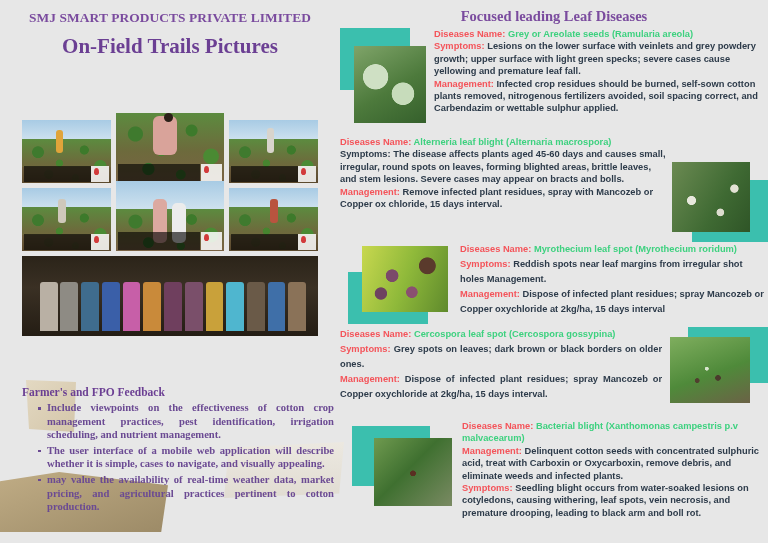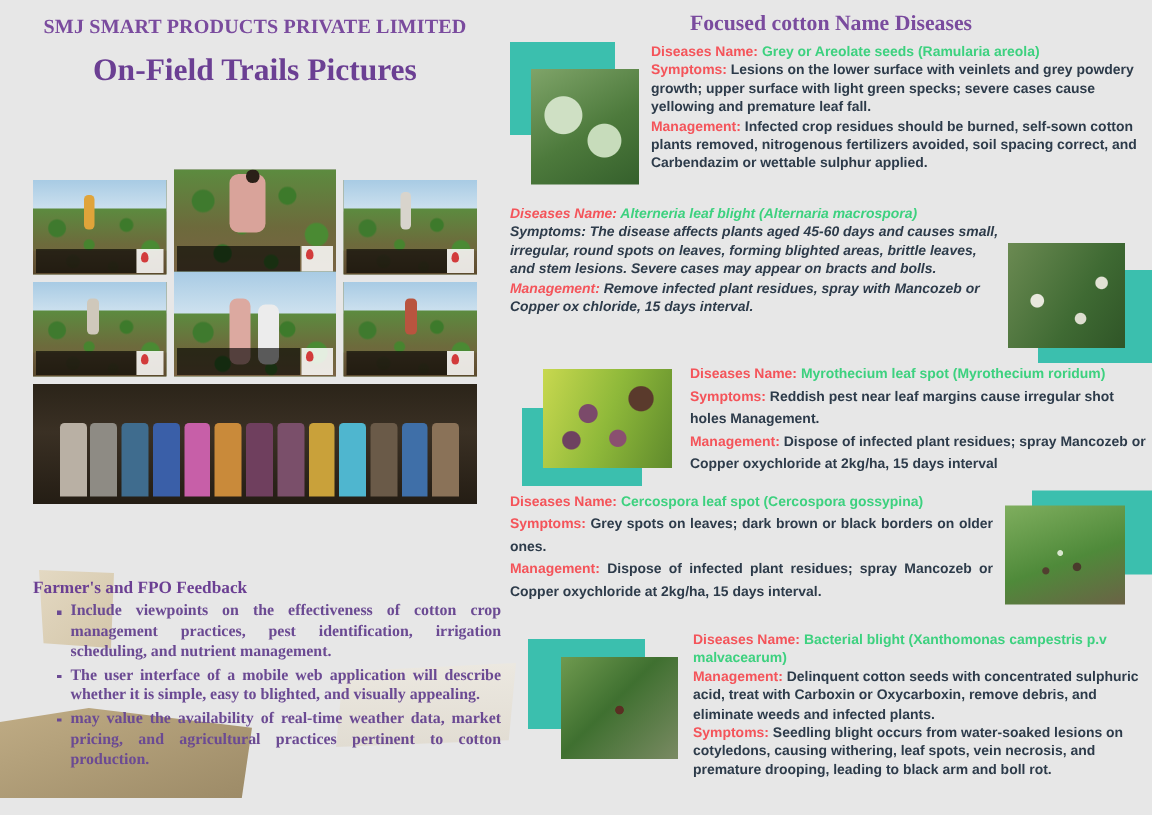--- a/index.html
+++ b/index.html
@@ -204,29 +204,29 @@
 
     <div class="fbwrap">
       <div class="paper">
         <div class="p1"></div>
         <div class="p2"></div>
         <div class="p3"></div>
       </div>
       <div class="fb-title">Farmer's and FPO Feedback</div>
       <ul class="fb-list">
         <li>Include viewpoints on the effectiveness of cotton crop management practices, pest identification, irrigation scheduling, and nutrient management.</li>
-        <li>The user interface of a mobile web application will describe whether it is simple, easy to blighted, and visually appealing.</li>
+        <li>The user interface of a mobile web application will describe whether it is simple, cases to navigate, and visually appealing.</li>
         <li>may value the availability of real-time weather data, market pricing, and agricultural practices pertinent to cotton production.</li>
       </ul>
     </div>
   </div>
 
   <div class="right">
 
-    <div class="rtitle">Focused cotton Name Diseases</div>
+    <div class="rtitle">Focused leading Leaf Diseases</div>
 
     <div class="block" style="left:0;top:28px;width:428px;">
       <div class="photo" style="float:left;width:86px;height:95px;margin:0 8px 0 0;">
         <div class="teal" style="left:0;top:0;width:70px;height:62px;"></div>
         <div class="img leafA" style="position:absolute;left:14px;top:18px;width:72px;height:77px;"></div>
       </div>
       <div class="txt" style="margin-left:94px;">
         <div>
           <span class="lbl-red">Diseases Name:</span>
           <span class="sci">Grey or Areolate seeds (Ramularia areola)</span>
@@ -240,21 +240,21 @@
           <span>Infected crop residues should be burned, self-sown cotton plants removed, nitrogenous fertilizers avoided, soil spacing correct, and  Carbendazim or wettable sulphur applied.</span>
         </div>
       </div>
     </div>
 
     <div class="block" style="left:0;top:136px;width:428px;">
       <div class="photo" style="float:right;width:96px;height:80px;margin:26px 0 0 6px;">
         <div class="teal" style="right:0;bottom:0;width:76px;height:62px;"></div>
         <div class="img leafB" style="position:absolute;left:0;top:0;width:78px;height:70px;"></div>
       </div>
-      <div class="txt" style="margin-right:102px;font-style:italic;">
+      <div class="txt" style="margin-right:102px;">
         <div>
           <span class="lbl-red">Diseases Name:</span>
           <span class="sci">Alterneria leaf blight (Alternaria macrospora)</span>
         </div>
         <div>
           <span class="lbl-dark">Symptoms:</span>
           <span>The disease affects plants aged 45-60 days and causes small, irregular, round spots on leaves, forming blighted areas, brittle leaves, and stem lesions. Severe cases may appear on bracts and bolls.</span>
         </div>
         <div>
           <span class="lbl-red">Management:</span>
@@ -268,21 +268,21 @@
         <div class="teal" style="left:0;bottom:0;width:80px;height:52px;"></div>
         <div class="img leafC" style="position:absolute;left:14px;top:4px;width:86px;height:66px;"></div>
       </div>
       <div class="txt" style="margin-left:120px;line-height:15px;">
         <div>
           <span class="lbl-red">Diseases Name:</span>
           <span class="sci">Myrothecium leaf spot (Myrothecium roridum)</span>
         </div>
         <div>
           <span class="lbl-red">Symptoms:</span>
-          <span>Reddish pest near leaf margins cause irregular shot holes  Management.</span>
+          <span>Reddish spots near leaf margins from irregular shot holes  Management.</span>
         </div>
         <div>
           <span class="lbl-red">Management:</span>
           <span>Dispose of infected plant residues; spray Mancozeb or Copper oxychloride at 2kg/ha, 15 days interval</span>
         </div>
       </div>
     </div>
 
     <div class="block" style="left:0;top:327px;width:428px;">
       <div class="photo" style="float:right;width:98px;height:82px;margin:0 0 0 8px;">

